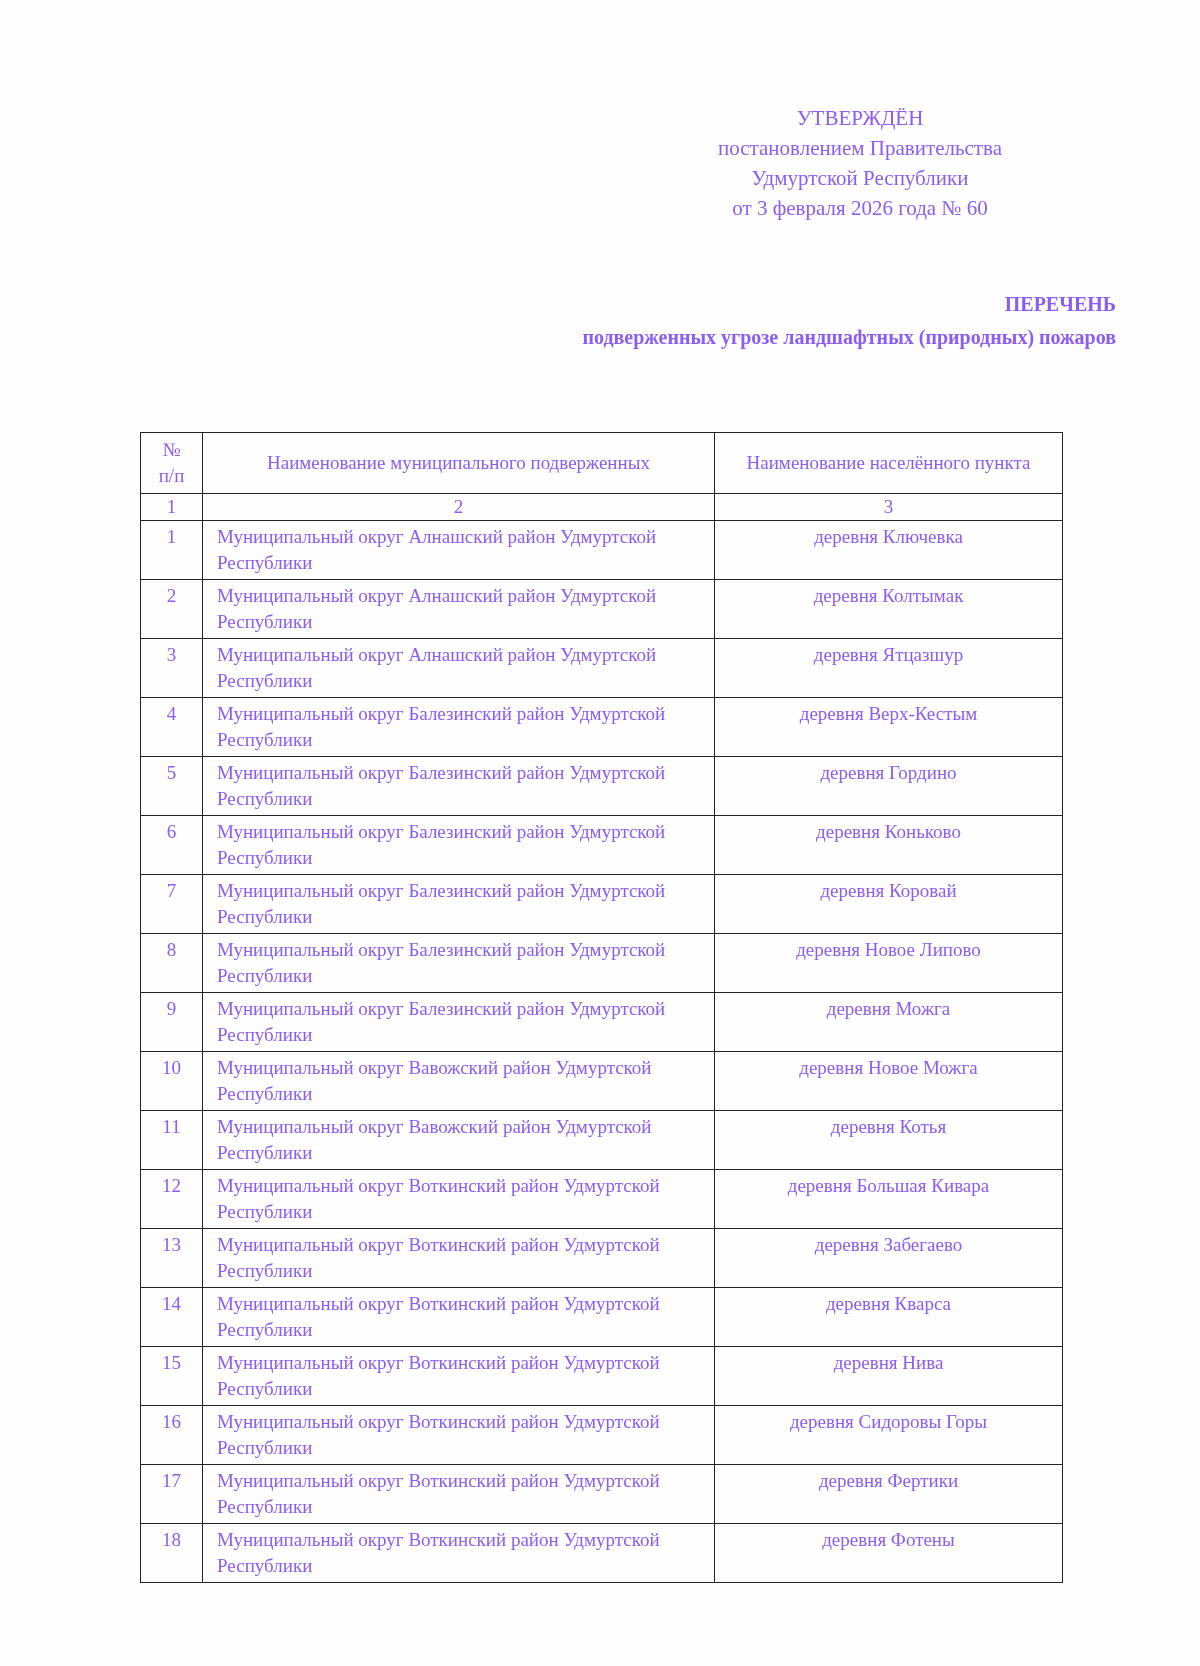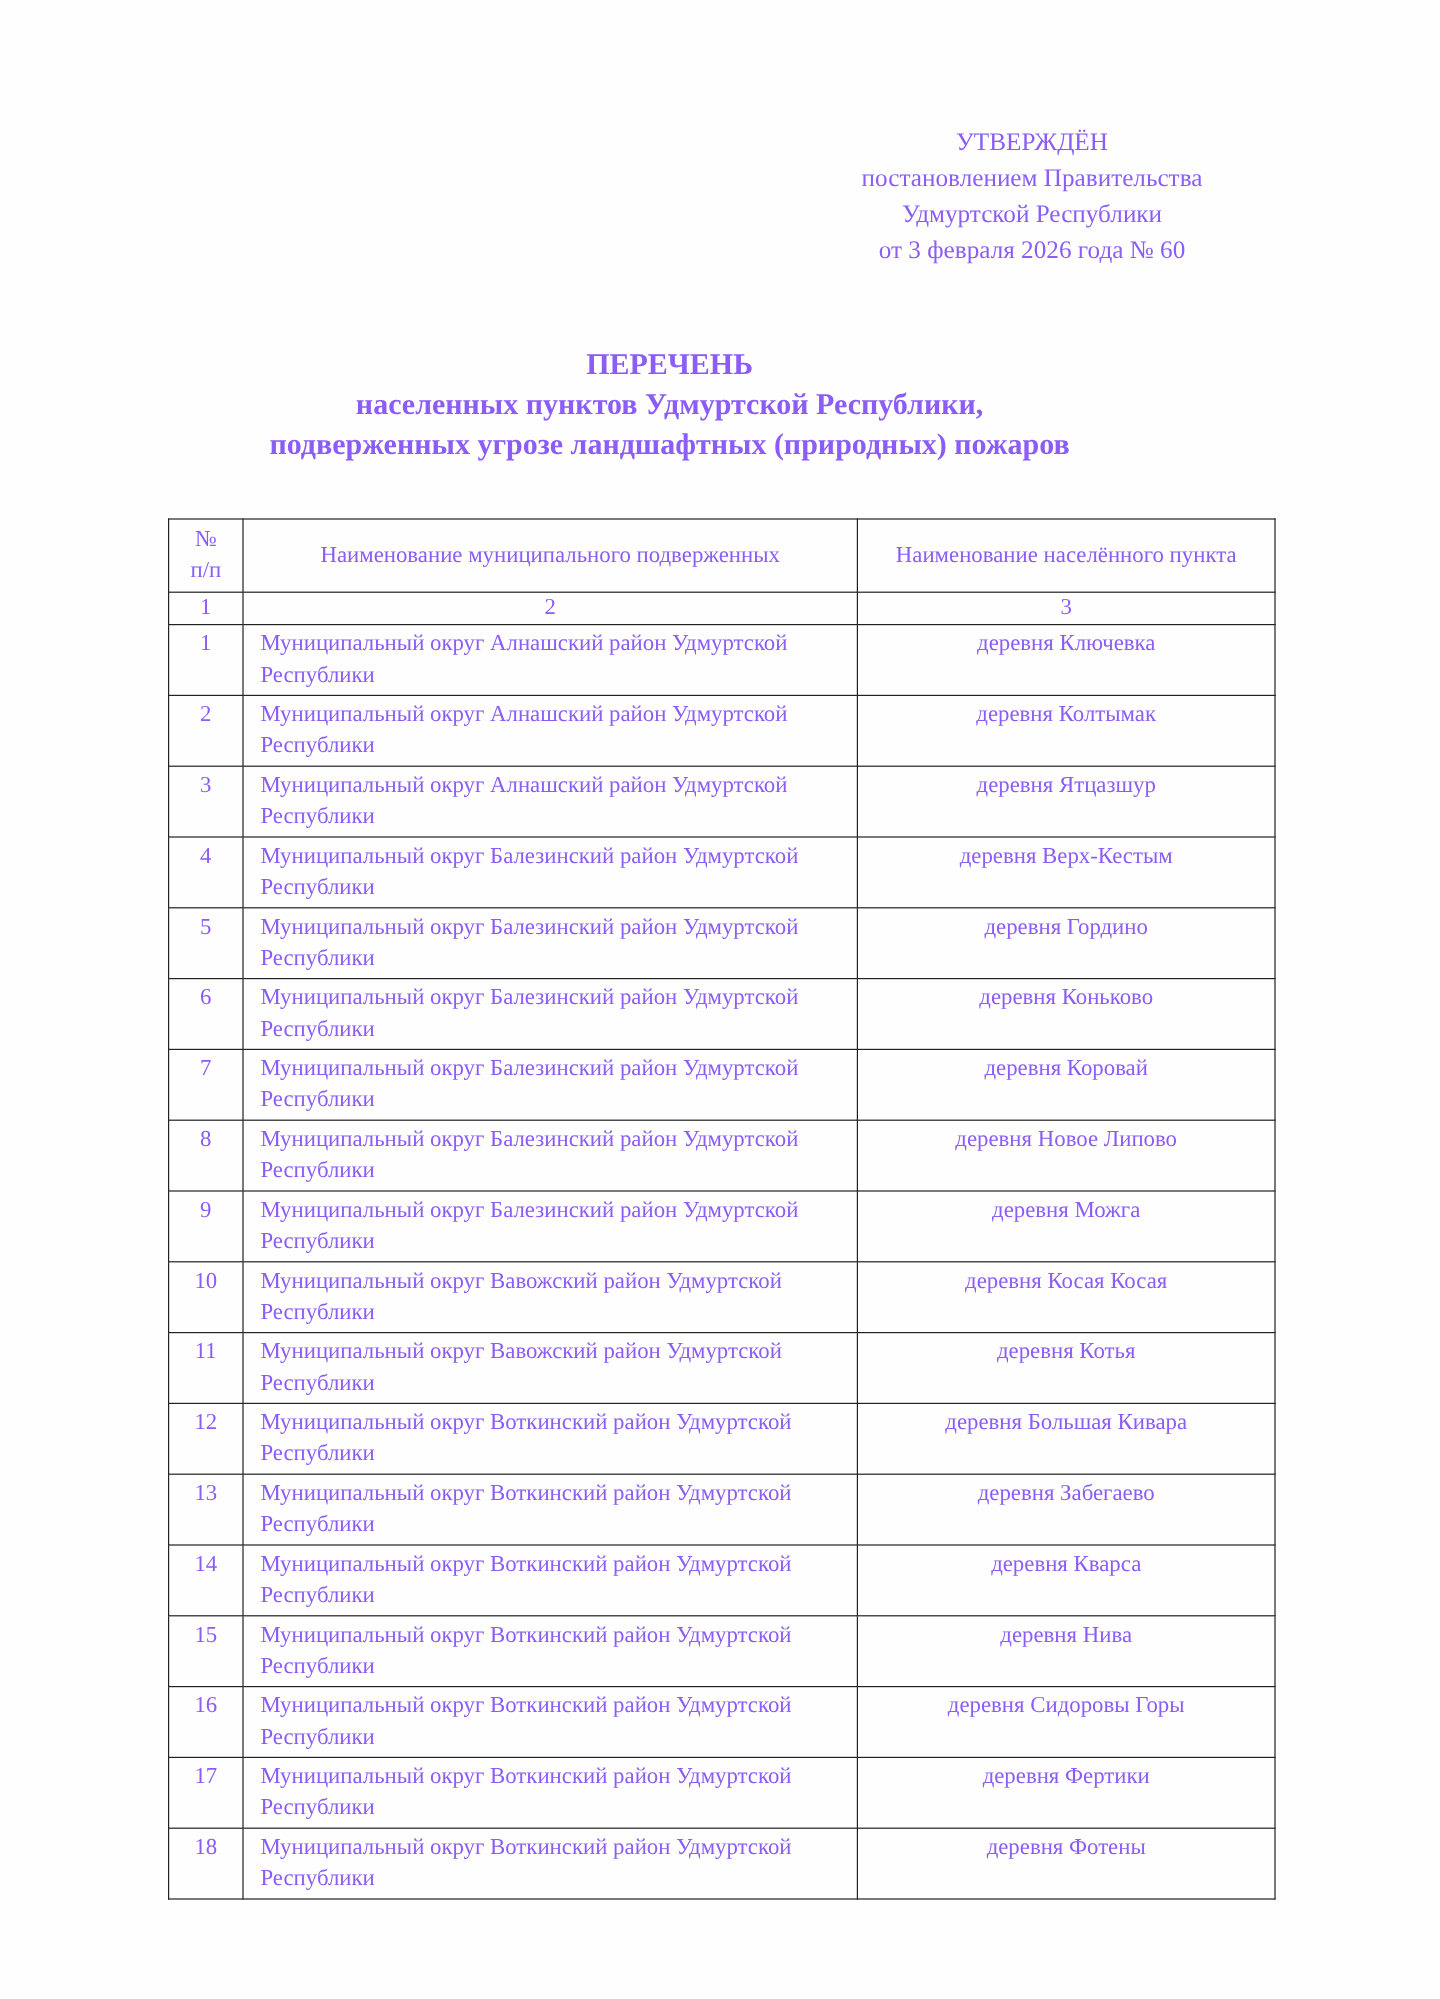--- a/index.html
+++ b/index.html
@@ -24,23 +24,23 @@
     width: 440px;
     text-align: center;
     font-size: 21px;
     line-height: 30px;
   }
   .title-block {
     position: absolute;
     top: 288px;
     left: 0;
     width: 1116px;
-    text-align: center;
+    text-align: right;
     font-weight: bold;
-    font-size: 25px;
+    font-size: 20px;
     line-height: 33px;
   }
   .doc-table {
     position: absolute;
     top: 432px;
     left: 140px;
     width: 922px;
     border-collapse: collapse;
     table-layout: fixed;
     font-size: 19px;
@@ -90,21 +90,20 @@
 
   <div class="approval-block">
     <div>УТВЕРЖДЁН</div>
     <div>постановлением Правительства</div>
     <div>Удмуртской Республики</div>
     <div>от 3 февраля 2026 года № 60</div>
   </div>
 
   <div class="title-block">
     <div>ПЕРЕЧЕНЬ</div>
-    <div>населенных пунктов Удмуртской Республики,</div>
     <div>подверженных угрозе ландшафтных (природных) пожаров</div>
   </div>
 
   <table class="doc-table">
     <colgroup>
       <col class="col-num">
       <col class="col-muni">
       <col class="col-settle">
     </colgroup>
     <thead>
@@ -162,21 +161,21 @@
           <td class="c3">деревня Новое Липово</td>
         </tr>
         <tr>
           <td class="c1">9</td>
           <td class="c2">Муниципальный округ Балезинский район Удмуртской Республики</td>
           <td class="c3">деревня Можга</td>
         </tr>
         <tr>
           <td class="c1">10</td>
           <td class="c2">Муниципальный округ Вавожский район Удмуртской Республики</td>
-          <td class="c3">деревня Косая Косая</td>
+          <td class="c3">деревня Новое Можга</td>
         </tr>
         <tr>
           <td class="c1">11</td>
           <td class="c2">Муниципальный округ Вавожский район Удмуртской Республики</td>
           <td class="c3">деревня Котья</td>
         </tr>
         <tr>
           <td class="c1">12</td>
           <td class="c2">Муниципальный округ Воткинский район Удмуртской Республики</td>
           <td class="c3">деревня Большая Кивара</td>

